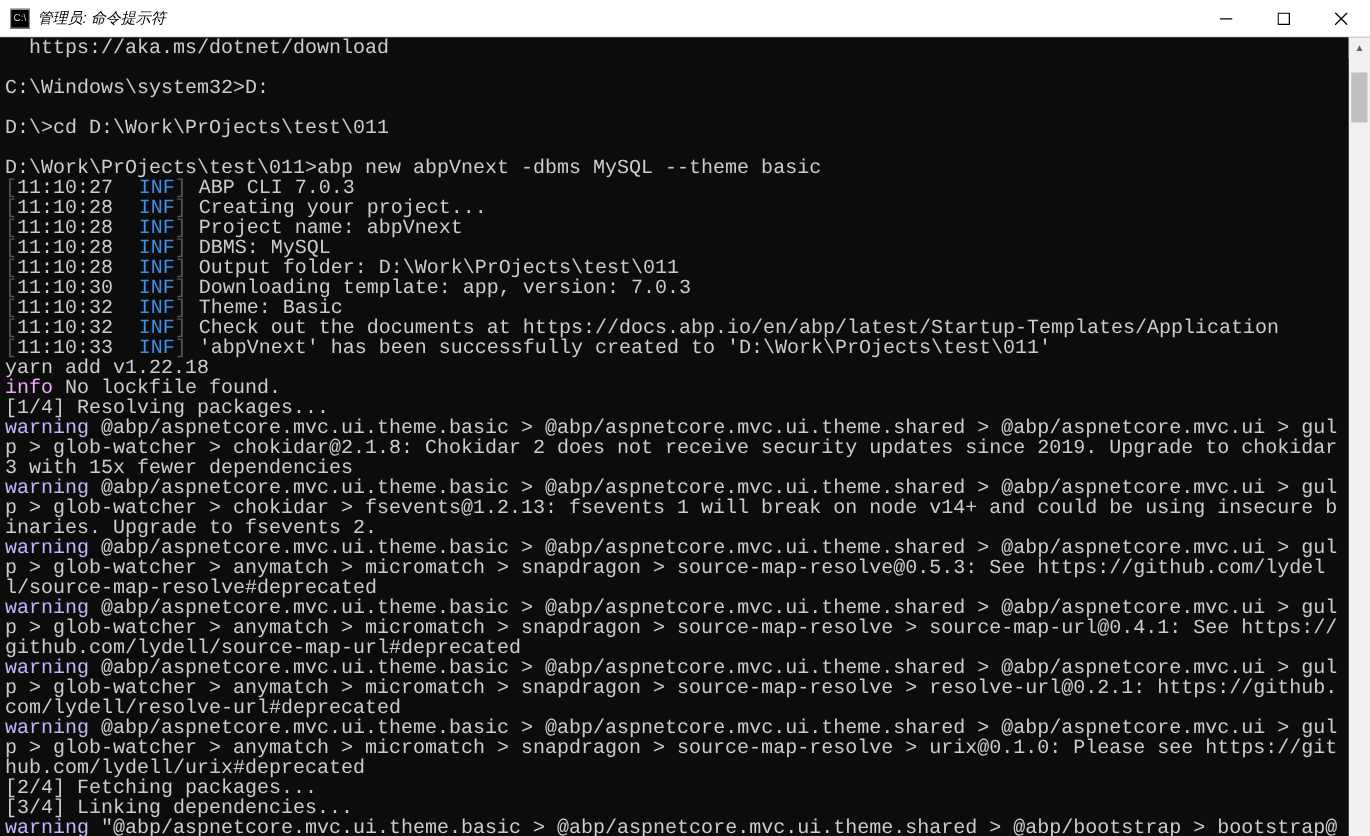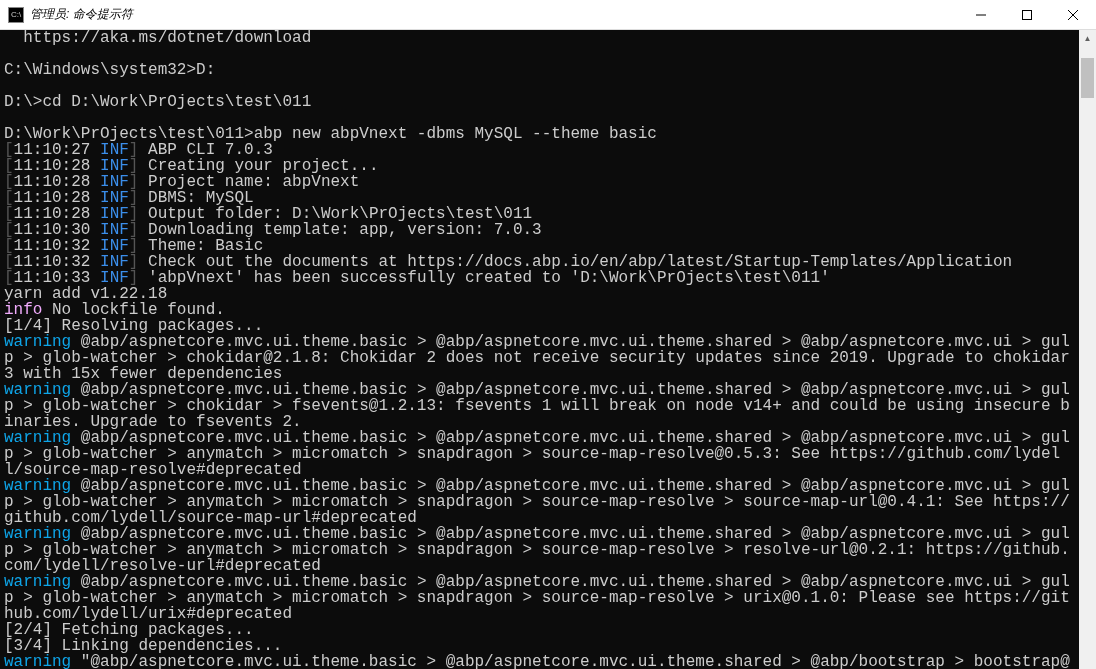--- a/index.html
+++ b/index.html
@@ -5,22 +5,22 @@
   * { margin:0; padding:0; box-sizing:border-box; }
   html, body { width:1096px; height:669px; font-family:"Microsoft YaHei",Arial,sans-serif; overflow:hidden; background:#f0f0f0; }
   .window { width:1096px; height:669px; background:#fff; display:flex; flex-direction:column; position:relative; }
   .titlebar { height:30px; background:#fff; display:flex; align-items:center; border-bottom:1px solid #ddd; }
   .titlebar-icon { width:16px; height:16px; margin-left:8px; background:#000; border:1px solid #888; display:flex; align-items:center; justify-content:center; font-size:8px; color:#ccc; }
   .titlebar-title { margin-left:6px; font-size:12px; color:#000; flex:1;font-style:italic; }
   .winbtn { width:46px; height:30px; display:flex; align-items:center; justify-content:center; color:#000; font-size:10px; }
   .terminal-wrap { flex:1; display:flex; background:#000; position:relative; }
   .terminal { flex:1; background:#0c0c0c; color:#cccccc; font-family:"NSimSun","SimSun","Courier New",monospace; font-size:16px; line-height:16px; padding:0 4px 4px 4px; white-space:pre-wrap; word-break:break-all; overflow:hidden; letter-spacing:0; }
   .br { color:#555; }
-  .inf { color:#3b8eea; }
-  .warn { color:#0ea5e9; }
+  .inf { color:#3b8eea;margin-left:11px; }
+  .warn { color:#c4b5fd; }
   .info { color:#f0abfc; }
   .scrollbar { width:17px; background:#f0f0f0; position:relative; }
   .scroll-up, .scroll-down { height:17px; background:#f0f0f0; display:flex; align-items:center; justify-content:center; font-size:8px; color:#606060; position:absolute; left:0; right:0; }
   .scroll-up { top:0; }
   .scroll-thumb { position:absolute; left:2px; right:2px; top:28px; height:40px; background:#c0c0c0; }
 </style>
 </head>
 <body>
 
 <div class="window">

